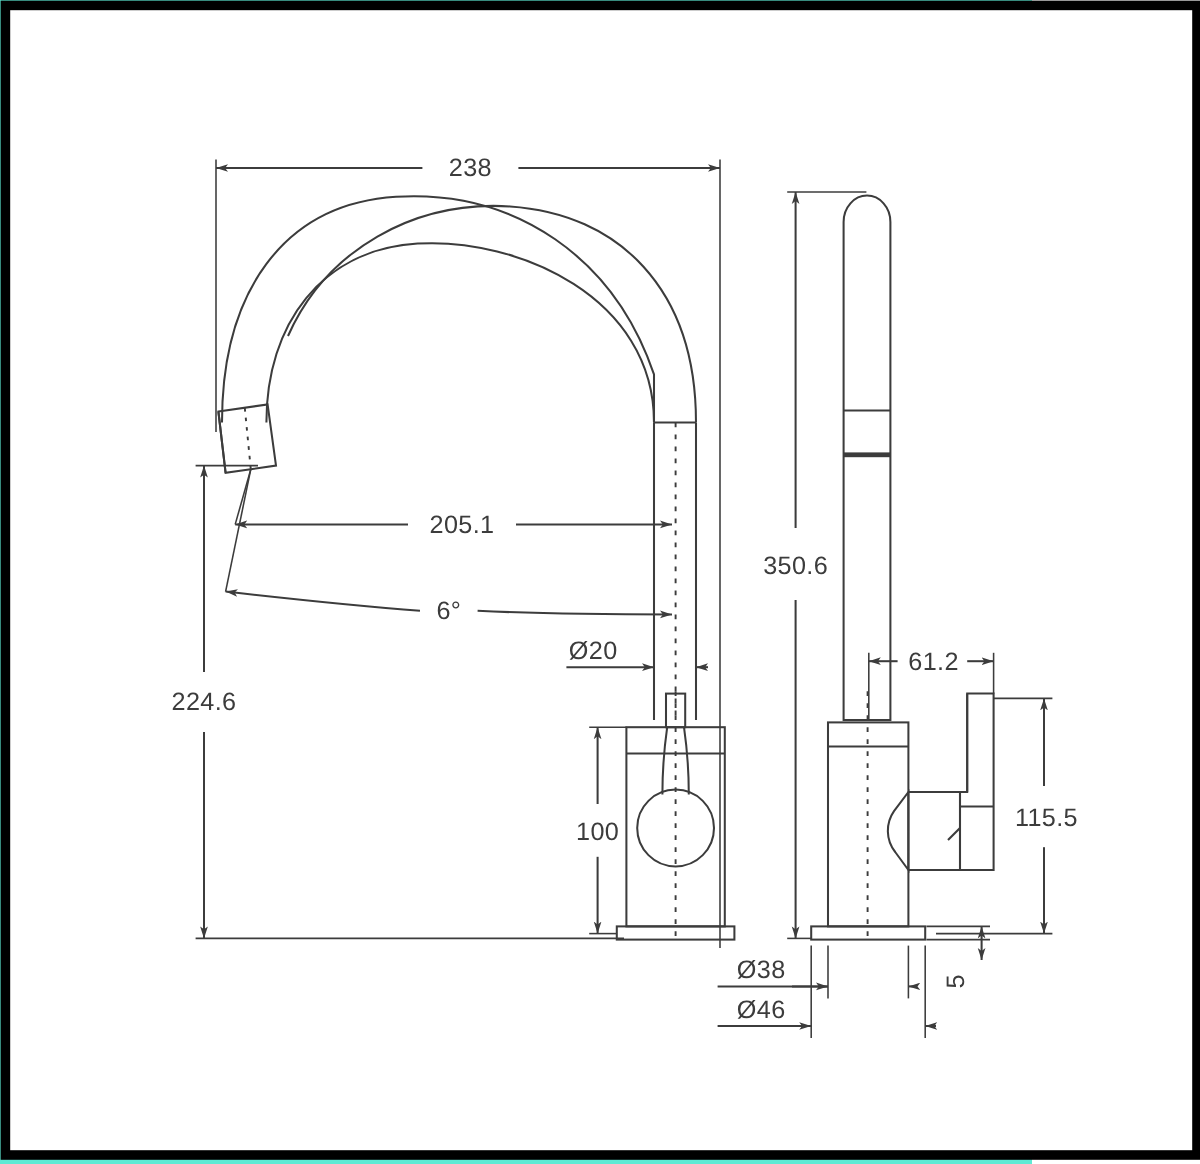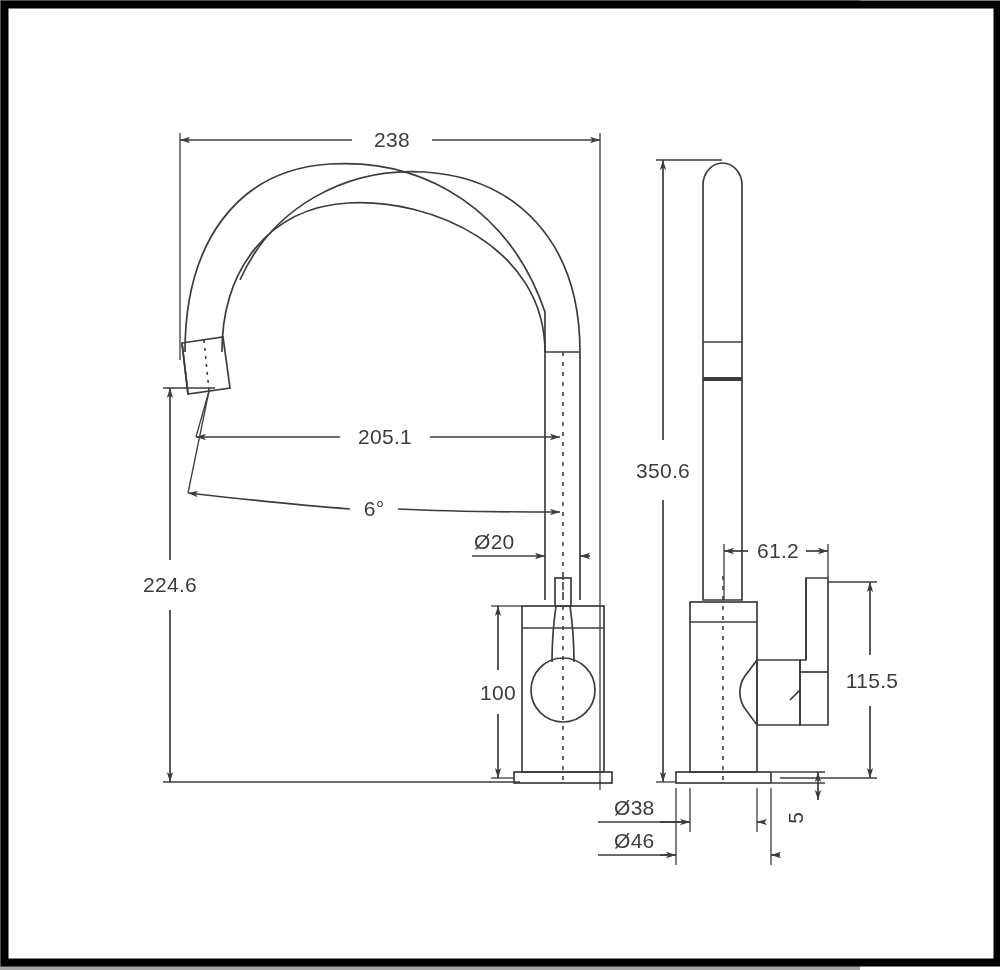--- a/index.html
+++ b/index.html
@@ -11,21 +11,21 @@
   body {
     width: 1000px;
     height: 970px;
     font-family: "Liberation Sans", sans-serif;
     overflow: hidden;
   }
   #drawing-sheet {
     position: relative;
     width: 860px;
     height: 970px;
-    background: #a3a3a3;
+    background: #5eead4;
   }
   #drawing-svg {
     display: block;
     width: 1000px;
     height: 970px;
   }
   .dim-text {
     font-family: "Liberation Sans", sans-serif;
     font-size: 21px;
     fill: #3c3c3c;

